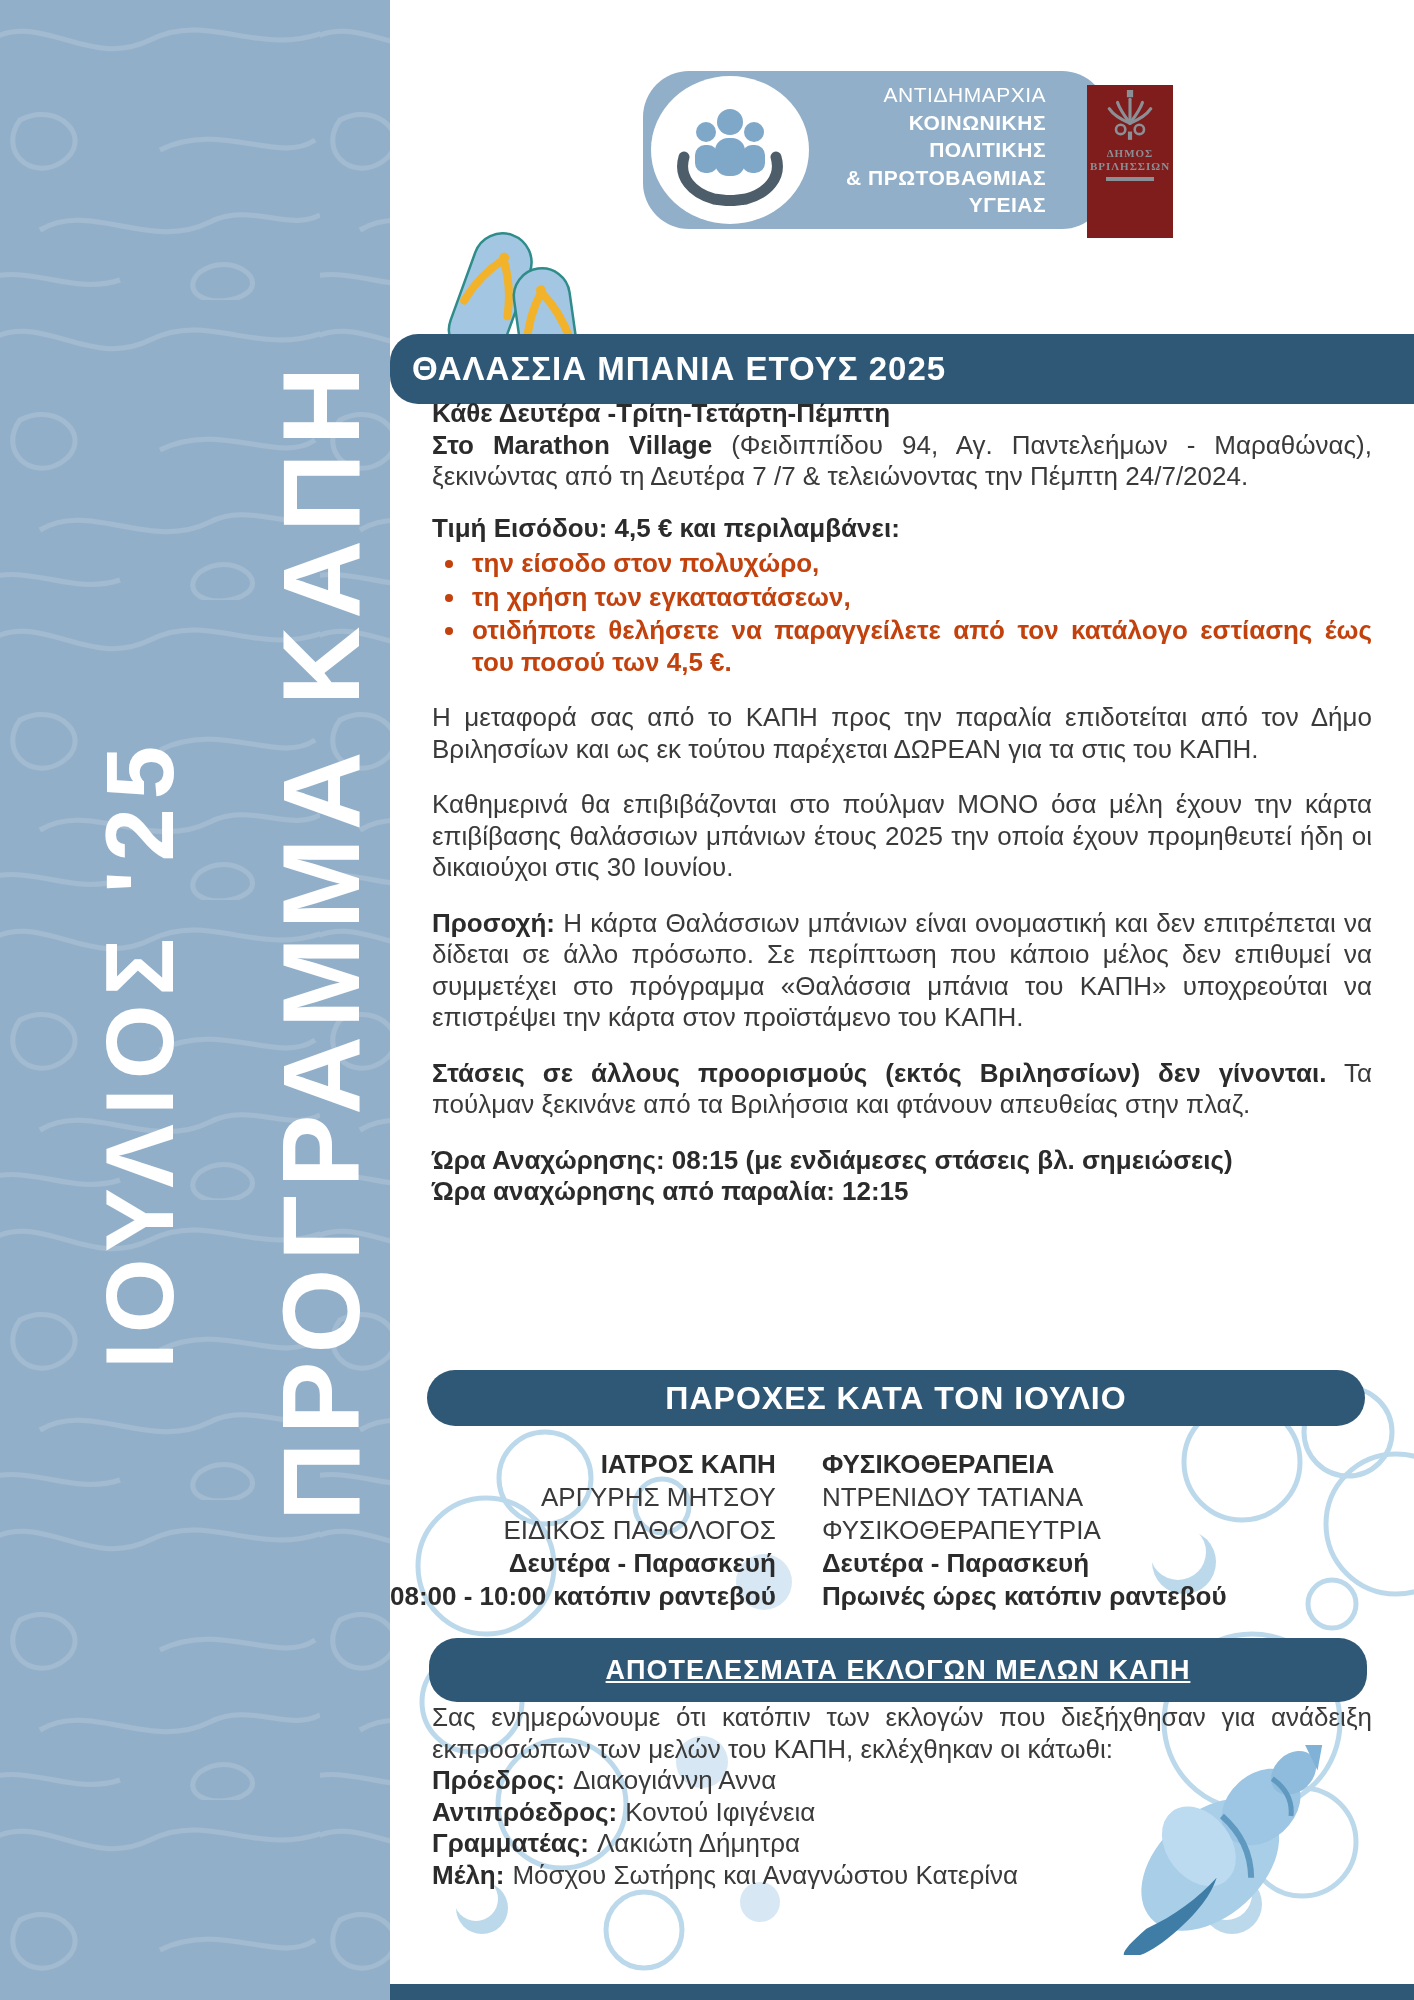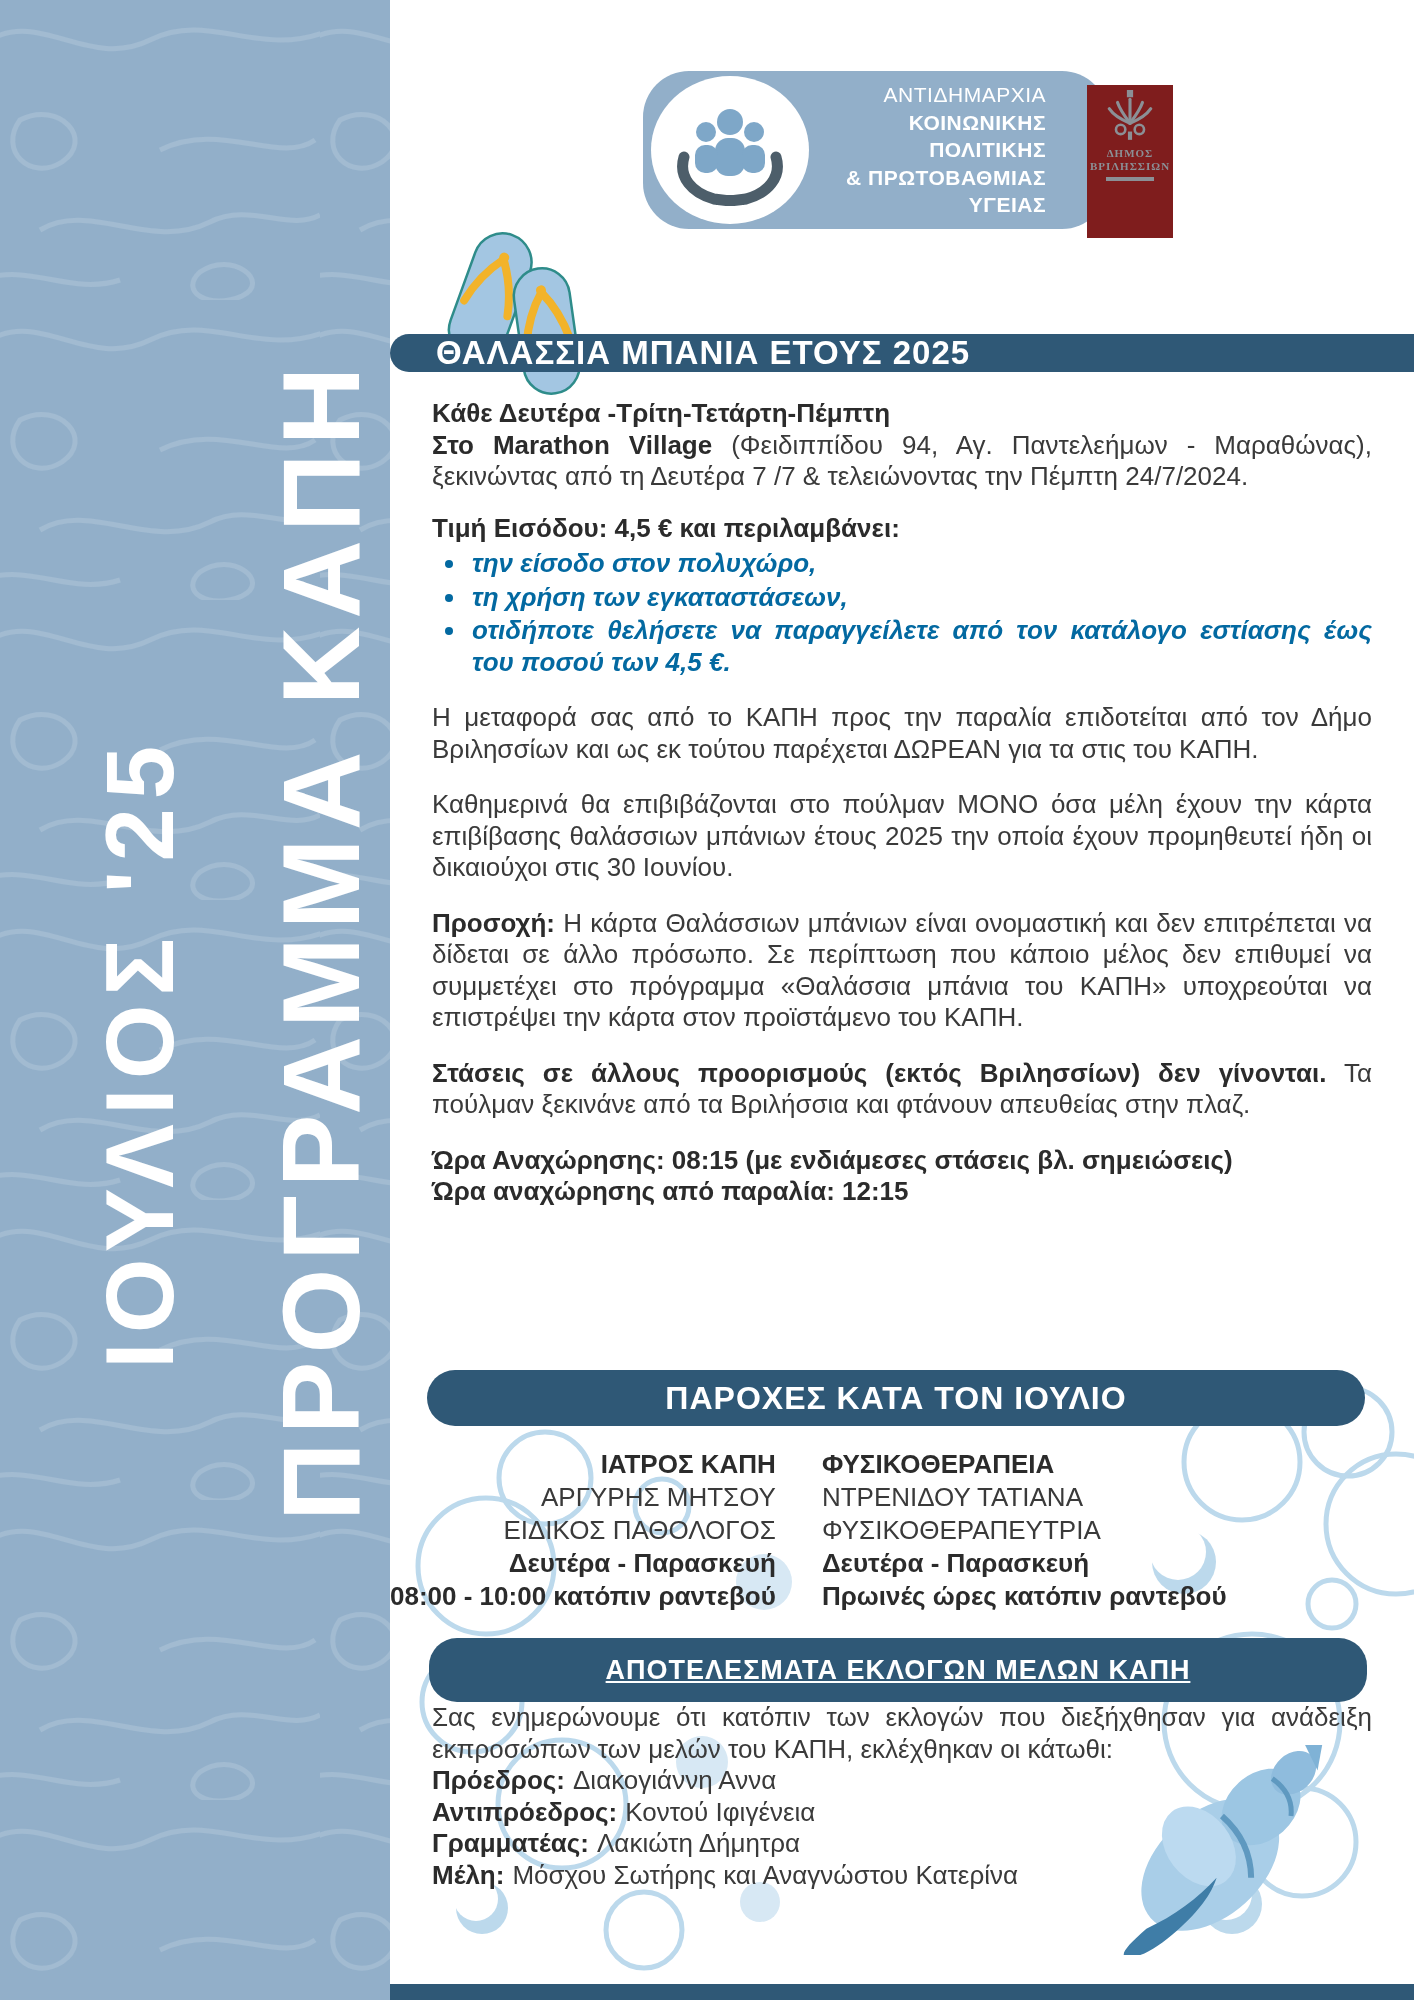--- a/index.html
+++ b/index.html
@@ -29,36 +29,36 @@
   #muni .mtext{font-family:"Liberation Serif",serif;font-size:11px;color:#8b9096;
         letter-spacing:1px;line-height:13px;text-align:center;margin-top:3px;font-weight:700;}
   #muni .mbar{width:48px;height:4px;background:#8b9096;margin-top:4px;}
 
   
   #flipflops{position:absolute;left:430px;top:216px;}
 
   
   .bar{position:absolute;background:#2f5876;color:#ffffff;font-weight:700;
        display:flex;align-items:center;box-sizing:border-box;letter-spacing:1px;}
-  #bar-sea{left:390px;top:334px;width:1024px;height:38px;border-radius:28px 0 0 28px;
-       padding-left:46px;font-size:33px;}
+  #bar-sea{left:390px;top:334px;width:1024px;height:70px;border-radius:28px 0 0 28px;
+       padding-left:22px;font-size:33px;}
   #bar-providers{left:427px;top:1370px;width:938px;height:56px;border-radius:28px;
        justify-content:center;font-size:32px;}
   #bar-elections{left:429px;top:1638px;width:938px;height:64px;border-radius:28px;
        justify-content:center;font-size:27px;text-decoration:underline;}
 
   
   #content{position:absolute;left:432px;top:398px;width:940px;font-size:26px;line-height:31.5px;z-index:2;}
   #content p{margin:0;}
   .j{text-align:justify;}
   .mt{margin-top:24px !important;}
   .mt-s{margin-top:20px !important;}
   strong{font-weight:700;color:#2b2b2b;}
   ul.bullets{margin:4px 0 0 0;padding-left:36px;}
-  ul.bullets li{font-weight:700;color:#0369a1;padding-left:4px;margin:2px 0;text-align:justify;font-style:italic;}
+  ul.bullets li{font-weight:700;color:#c2410c;padding-left:4px;margin:2px 0;text-align:justify;}
 
   
   #providers{position:absolute;left:390px;top:1448px;width:1024px;display:flex;
        justify-content:flex-start;gap:46px;font-size:26px;line-height:33px;z-index:2;}
   .pcol-l{text-align:right;}
   .pcol-r{text-align:left;}
   .b{font-weight:700;color:#2b2b2b;}
 
   
   #elections{position:absolute;left:432px;top:1702px;width:940px;font-size:26px;line-height:31.5px;z-index:2;}

